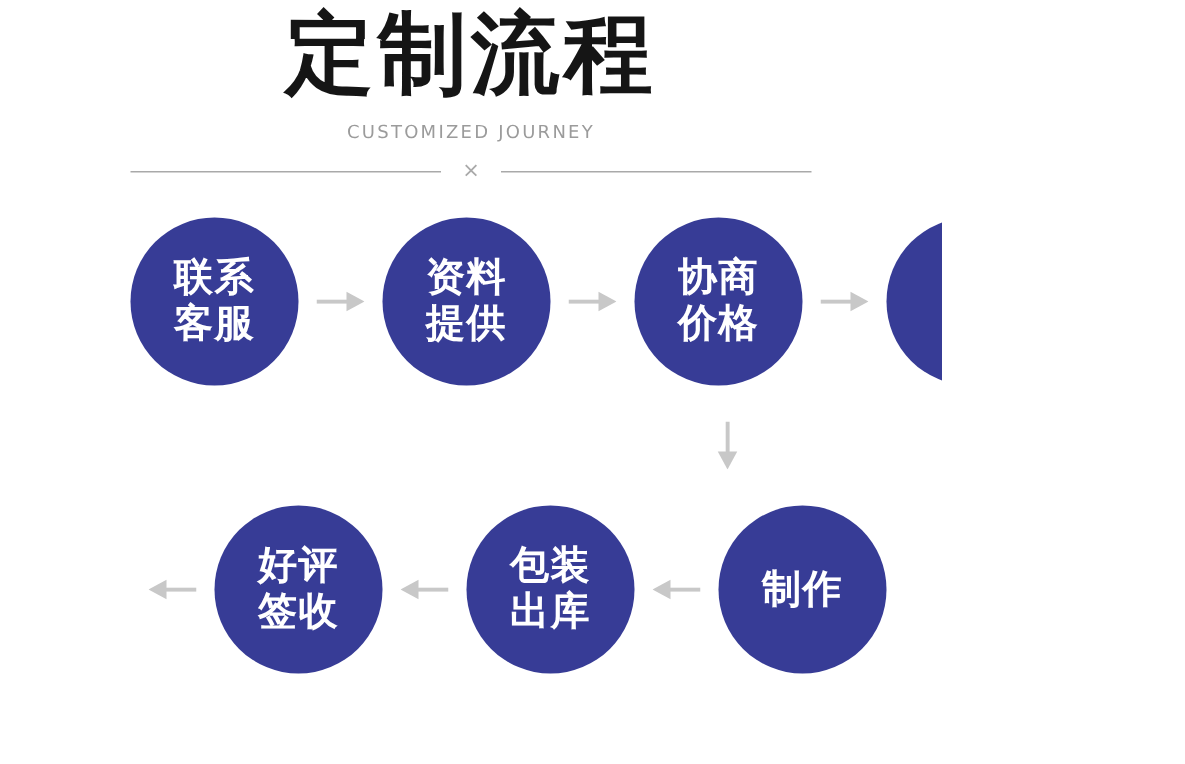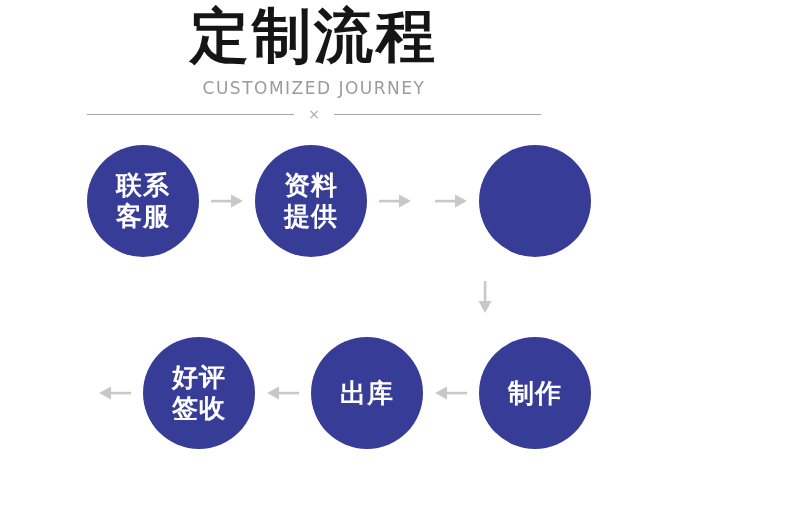--- a/index.html
+++ b/index.html
@@ -26,21 +26,21 @@
   .header { text-align: center; padding-top: 3px; }
   .page-title {
     font-size: 59px;
     line-height: 65px;
     font-weight: bold;
     letter-spacing: 3px;
     color: var(--title);
   }
   .page-subtitle {
     margin-top: 10px;
-    font-size: 17px;
+    font-size: 12px;
     line-height: 20px;
     letter-spacing: 1.5px;
     color: var(--subtitle);
   }
   .divider {
     margin: 9px 87px 0 87px;
     display: flex;
     align-items: center;
     height: 14px;
   }
@@ -130,20 +130,24 @@
     <div class="step-circle">
       <span>资料</span>
       <span>提供</span>
     </div>
     <div class="arrow-cell">
       <svg width="32" height="16" viewBox="0 0 32 16" fill="currentColor">
           <rect x="0" y="6.8" width="21" height="2.6"></rect>
           <polygon points="20,1.5 32,8 20,14.5"></polygon>
         </svg>
     </div>
+    <div class="step-circle">
+      <span>协商</span>
+      <span>价格</span>
+    </div>
     <div class="arrow-cell">
       <svg width="32" height="16" viewBox="0 0 32 16" fill="currentColor">
           <rect x="0" y="6.8" width="21" height="2.6"></rect>
           <polygon points="20,1.5 32,8 20,14.5"></polygon>
         </svg>
     </div>
     <div class="step-circle">
     </div>
   </div>
 
@@ -167,20 +171,21 @@
       <span>好评</span>
       <span>签收</span>
     </div>
     <div class="arrow-cell">
       <svg width="32" height="16" viewBox="0 0 32 16" fill="currentColor">
           <rect x="11" y="6.8" width="21" height="2.6"></rect>
           <polygon points="12,1.5 0,8 12,14.5"></polygon>
         </svg>
     </div>
     <div class="step-circle">
+      <span>包装</span>
       <span>出库</span>
     </div>
     <div class="arrow-cell">
       <svg width="32" height="16" viewBox="0 0 32 16" fill="currentColor">
           <rect x="11" y="6.8" width="21" height="2.6"></rect>
           <polygon points="12,1.5 0,8 12,14.5"></polygon>
         </svg>
     </div>
     <div class="step-circle">
       <span>制作</span>

